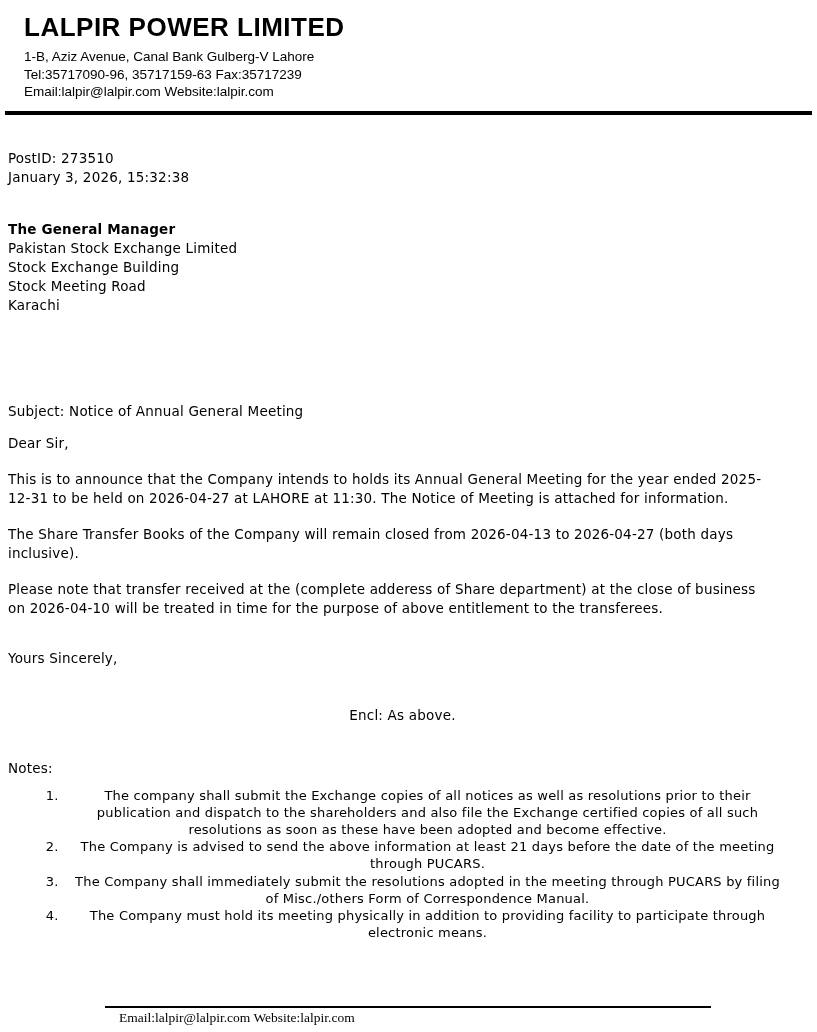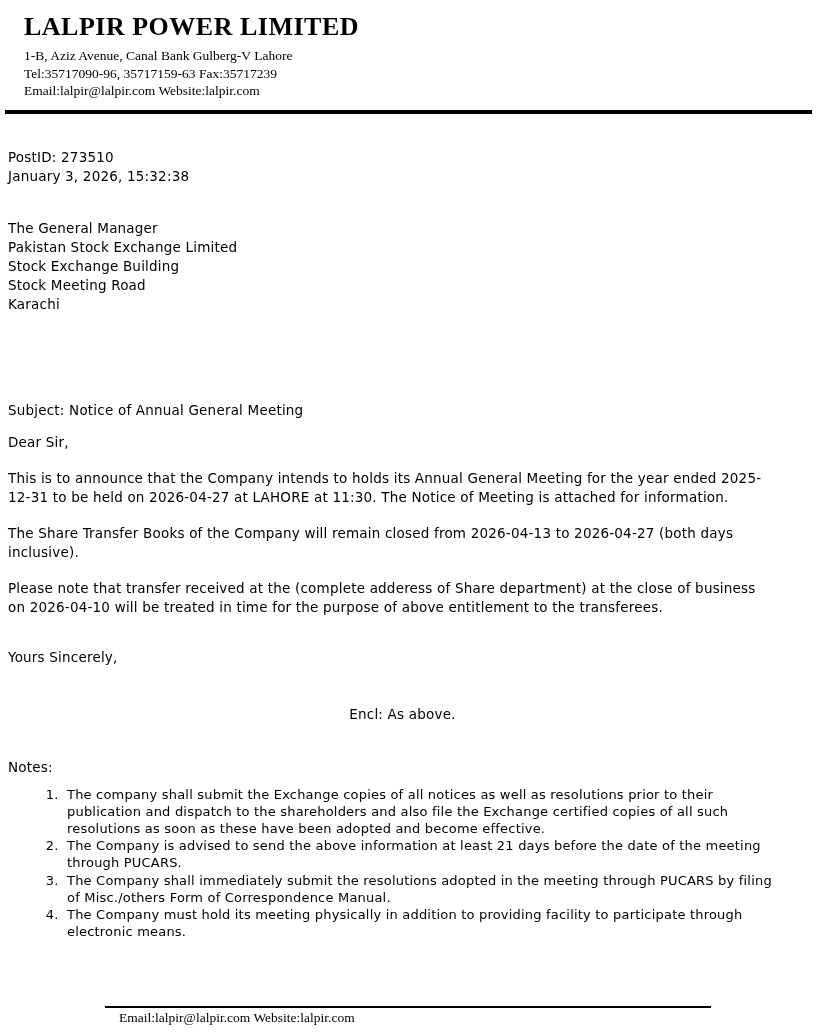--- a/index.html
+++ b/index.html
@@ -9,21 +9,21 @@
     height: 1032px;
     background: #ffffff;
     margin: 0 auto;
     color: #000;
     font-family: "DejaVu Sans", "Liberation Sans", sans-serif;
     position: relative;
     overflow: hidden;
   }
   
   .letterhead {
-    font-family: Liberation Serif, serif;
+    font-family: Liberation Sans, sans-serif;
     padding: 12px 0 0 24px;
   }
   .company-name {
     font-size: 26px;
     font-weight: bold;
     letter-spacing: 0.5px;
     margin-bottom: 5px;
   }
   .letterhead-line {
     font-size: 13.5px;
@@ -36,34 +36,35 @@
   }
   
   .content {
     padding: 0 20px 0 8px;
     font-size: 13.5px;
     line-height: 19px;
     letter-spacing: 0.2px;
   }
   .meta-block { margin-top: 34px; }
   .recipient-block { margin-top: 33px; }
-  .recipient-name { font-weight: normal; }
+  .recipient-name { font-weight: bold; }
   .subject-line { margin-top: 87px; }
   .subject-title { font-weight: normal; }
   .salutation { margin-top: 13px; }
   .para { margin-top: 17px; max-width: 758px; }
   .closing { margin-top: 31px; }
   .enclosure { margin-top: 38px; text-align: center; }
   .notes-heading { margin-top: 34px; }
   .notes-list {
     margin-top: 9px;
     margin-left: 55px;
     font-size: 13px;
     line-height: 17px;
     max-width: 725px;
+    text-align: center;
   }
   .notes-list li { margin-bottom: 0.5px; padding-left: 4px; }
   
   .footer {
     position: absolute;
     left: 105px;
     bottom: 6px;
     width: 606px;
     border-top: 2px solid #000;
     padding: 2px 0 0 14px;

